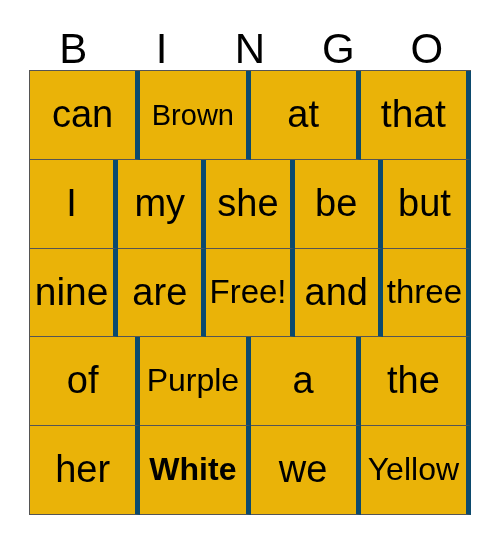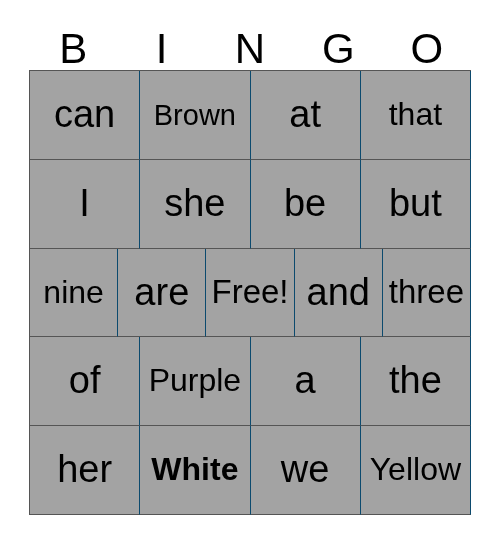--- a/index.html
+++ b/index.html
@@ -53,41 +53,41 @@
     flex-direction: column;
   }
   .grid-row {
     flex: 1 1 0;
     display: flex;
     min-height: 0;
   }
   .grid-cell {
     flex: 1 1 0;
     min-width: 0;
-    border-right: 1px solid #0c4a6e;
+    border-right: 5px solid #0c4a6e;
     border-bottom: 1px solid #555555;
     box-sizing: border-box;
     display: flex;
     align-items: center;
     justify-content: center;
-    background: #a3a3a3;
+    background: #eab308;
     overflow: hidden;
     position: relative;
   }
   .cell-text {
     display: block;
     white-space: nowrap;
     color: #000000;
     line-height: 1.05;
     text-align: center;
     font-weight: 400;
   }
   
   .len-1, .len-2, .len-3 { font-size: 38px; }
-  .len-4 { font-size: 32px; }
+  .len-4 { font-size: 39px; }
   .len-5 { font-size: 33px; }
   .len-6 { font-size: 32px; }
 </style>
 </head>
 <body>
 
 <div id="bingo-card">
 
   <div id="header-row">
     <div class="header-cell">B</div>
@@ -110,20 +110,23 @@
           <span class="cell-text len-2">at</span>
         </div>
       <div class="grid-cell">
           <span class="cell-text len-4">that</span>
         </div>
     </div>
 
     <div class="grid-row">
       <div class="grid-cell">
           <span class="cell-text len-1">I</span>
+        </div>
+      <div class="grid-cell">
+          <span class="cell-text len-2">my</span>
         </div>
       <div class="grid-cell">
           <span class="cell-text len-3">she</span>
         </div>
       <div class="grid-cell">
           <span class="cell-text len-2">be</span>
         </div>
       <div class="grid-cell">
           <span class="cell-text len-3">but</span>
         </div>

